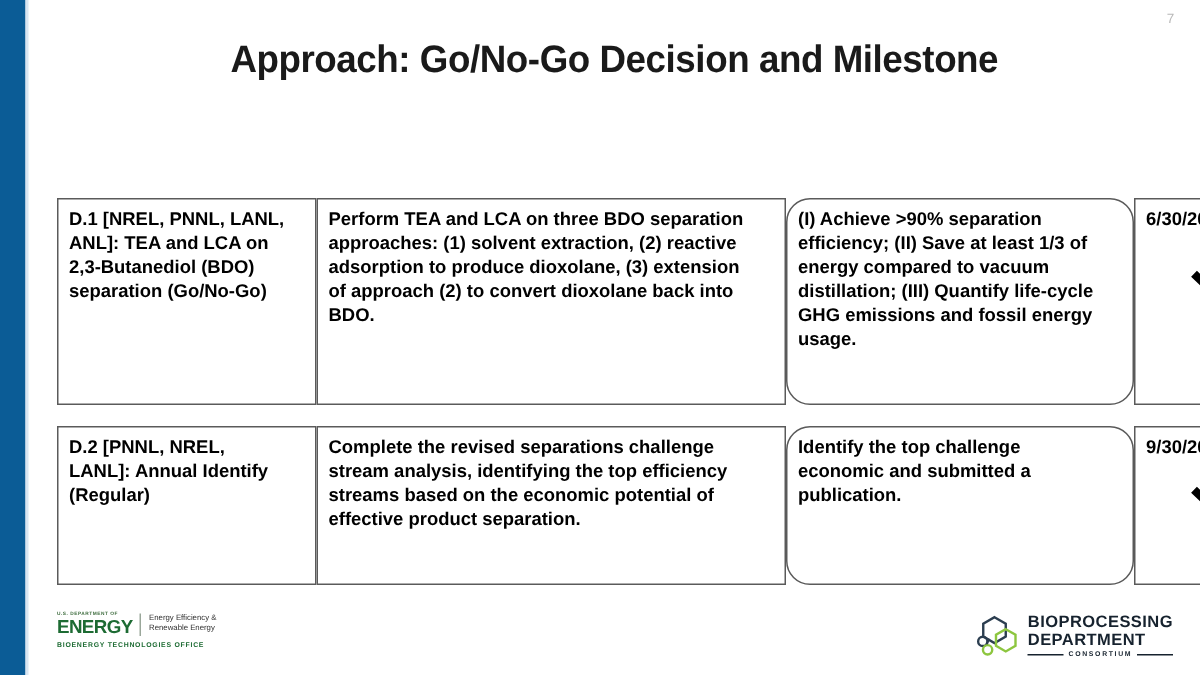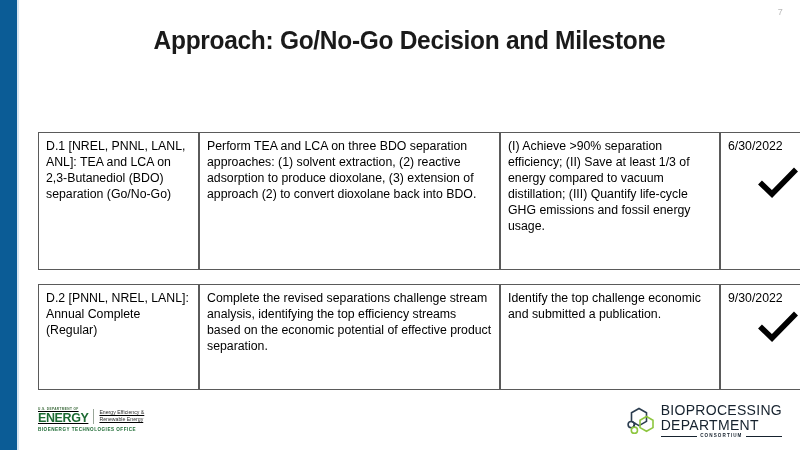--- a/index.html
+++ b/index.html
@@ -64,29 +64,30 @@
   }
   table.milestone-table {
     border-collapse: separate;
     border-spacing: 0 14px;
     width: 734px;
     table-layout: fixed;
   }
   table.milestone-table td {
     border: 1px solid #5a5a5a;
     vertical-align: top;
-    padding: 6px 7px 6px 7px;
+    padding: 6px 19px 6px 7px;
     font-size: 12.3px;
     line-height: 1.30;
     color: #000000;
     background: #ffffff;
+    font-weight: bold;
   }
   .col-id    { width: 145px; }
   .col-desc  { width: 285px; }
-  .col-crit  { width: 204px; }
+  .col-crit  { width: 204px; border-radius: 16px; }
   .col-date  { width: 100px; }
 
   td.row1 { height: 124px; }
   td.row2 { height: 92px; }
 
   .date-text {
     display: block;
     font-size: 12.3px;
     line-height: 1.3;
   }
@@ -100,21 +101,20 @@
   .footer-doe {
     position: absolute;
     left: 38px;
     bottom: 10px;
     width: 150px;
     height: 32px;
   }
   .doe-row {
     display: flex;
     align-items: center;
-    text-decoration: underline;
   }
   .doe-left {
     display: flex;
     flex-direction: column;
     align-items: flex-start;
     padding-right: 5px;
   }
   .doe-dept {
     font-size: 3.2px;
     letter-spacing: 0.35px;
@@ -159,22 +159,22 @@
     align-items: center;
   }
   .bpsc-icon {
     width: 30px;
     height: 28px;
     margin-right: 5px;
     flex: none;
   }
   .bpsc-text { line-height: 1; }
   .bpsc-l1, .bpsc-l2 {
-    font-size: 14px;
-    font-weight: normal;
+    font-size: 11px;
+    font-weight: bold;
     letter-spacing: 0.3px;
     color: #16222e;
     line-height: 1.08;
   }
   .bpsc-l3 {
     display: flex;
     align-items: center;
     margin-top: 1px;
   }
   .bpsc-l3 .rule {
@@ -212,21 +212,21 @@
           <td class="col-date row1">
             <span class="date-text">6/30/2022</span>
             <span class="check-holder">
               <svg width="42" height="31" viewBox="0 0 42 31" aria-hidden="true">
                 <path d="M3 15.5 L15 27 L39 2.5" fill="none" stroke="#000000" stroke-width="5.6" stroke-linecap="butt" stroke-linejoin="miter"></path>
               </svg>
             </span>
           </td>
         </tr>
         <tr>
-          <td class="col-id row2">D.2 [PNNL, NREL, LANL]: Annual Complete (Regular)</td>
+          <td class="col-id row2">D.2 [PNNL, NREL, LANL]: Annual Identify (Regular)</td>
           <td class="col-desc row2">Complete the revised separations challenge stream analysis, identifying the top efficiency streams based on the economic potential of effective product separation.</td>
           <td class="col-crit row2">Identify the top challenge economic and submitted a publication.</td>
           <td class="col-date row2">
             <span class="date-text">9/30/2022</span>
             <span class="check-holder tight">
               <svg width="42" height="31" viewBox="0 0 42 31" aria-hidden="true">
                 <path d="M3 15.5 L15 27 L39 2.5" fill="none" stroke="#000000" stroke-width="5.6" stroke-linecap="butt" stroke-linejoin="miter"></path>
               </svg>
             </span>
           </td>

